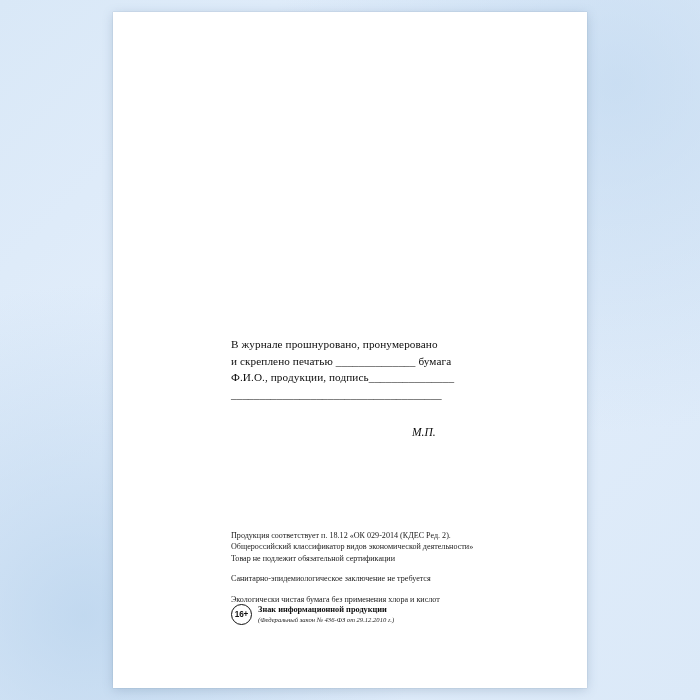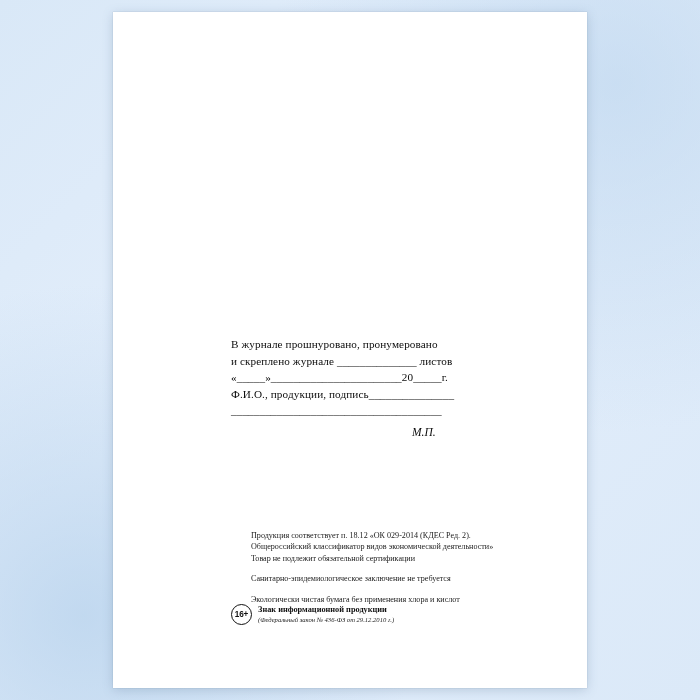--- a/index.html
+++ b/index.html
@@ -57,21 +57,20 @@
     font-size: 11.5px;
     color: #0c0c0c;
     font-style: italic;
   }
   .footer {
     position: absolute;
     left: 118px;
     top: 518px;
     width: 330px;
     color: #1a1a1a;
-    margin-left: 20px;
   }
   .footer .p {
     font-size: 8.1px;
     line-height: 11.4px;
     margin: 0 0 9px 0;
     white-space: nowrap;
   }
   .footer .p.tight {
     margin-bottom: 0;
   }
@@ -120,22 +119,21 @@
   }
 </style>
 </head>
 <body>
 
 <div class="canvas">
   <div class="page">
 
     <div class="seal-block">
       <div class="line">В журнале прошнуровано, пронумеровано</div>
-      <div class="line">и скреплено журнале ______________ листов</div>
-      <div class="line">«_____»_______________________20_____г.</div>
+      <div class="line">и скреплено печатью ______________ бумага</div>
       <div class="line">Ф.И.О., продукции, подпись_______________</div>
       <div class="line">_____________________________________</div>
     </div>
 
     <div class="mp">М.П.</div>
 
     <div class="footer">
       <p class="p tight">Продукция соответствует п. 18.12 «ОК 029-2014 (КДЕС Ред. 2).</p>
       <p class="p tight">Общероссийский классификатор видов экономической деятельности»</p>
       <p class="p">Товар не подлежит обязательной сертификации</p>

